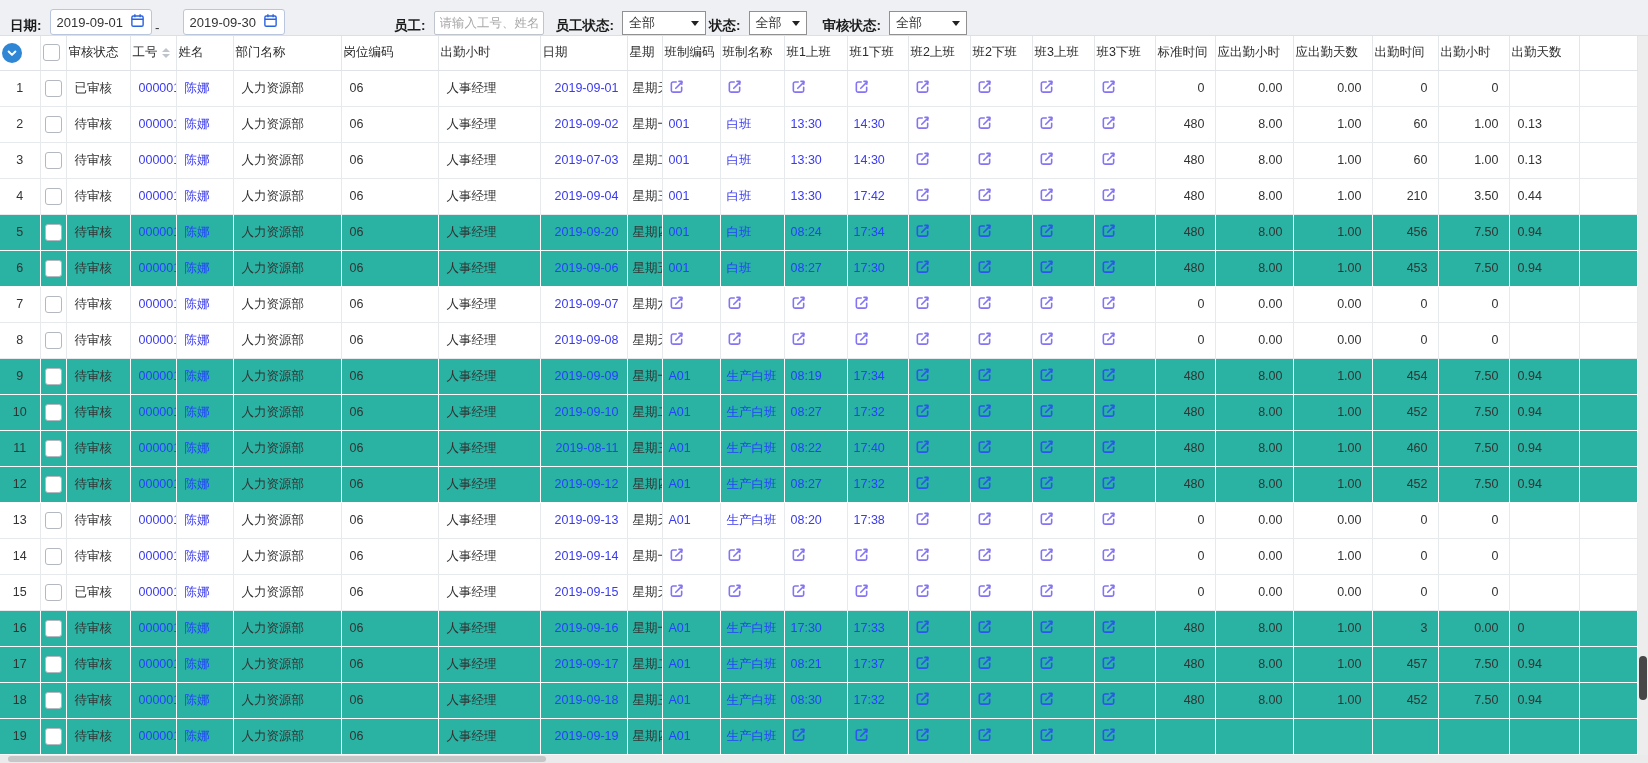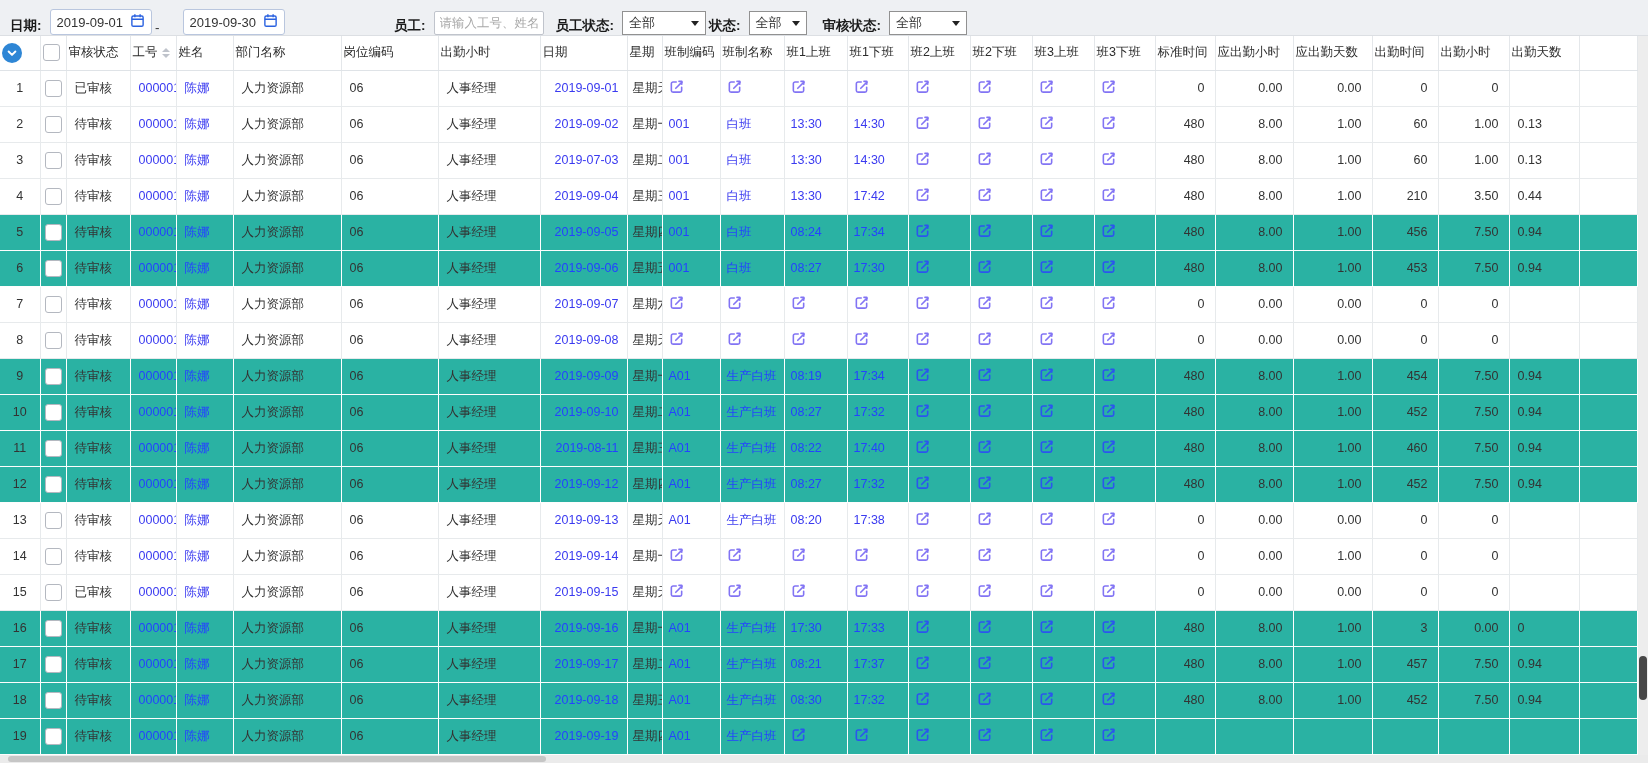--- a/index.html
+++ b/index.html
@@ -368,21 +368,21 @@
         </tr>
         <tr class="teal">
           <td class="c-num">5</td>
           <td class="c-chk"><span class="cb"></span></td>
           <td class="c-txt">待审核</td>
           <td class="c-lnk c-txt">000001</td>
           <td class="c-lnk c-txt u">陈娜</td>
           <td class="c-txt">人力资源部</td>
           <td class="c-txt">06</td>
           <td class="c-txt">人事经理</td>
-          <td class="c-lnk c-date">2019-09-05</td>
+          <td class="c-lnk c-date">2019-09-20</td>
           <td class="c-week">星期四</td>
           <td class="c-lnk c-time">001</td>
           <td class="c-lnk c-time u">白班</td>
           <td class="c-lnk c-time">08:24</td>
           <td class="c-lnk c-time">17:34</td>
           <td class="c-lnk c-time"><span class="ei"><svg width="15" height="15" viewBox="0 0 16 16" fill="none" stroke="currentColor" stroke-width="1.7" stroke-linecap="round" stroke-linejoin="round">
                 <path d="M13.5 8.8v3.4a1.8 1.8 0 0 1-1.8 1.8H4.3a1.8 1.8 0 0 1-1.8-1.8V5a1.8 1.8 0 0 1 1.8-1.8h3.4"></path>
                 <path d="M7.2 9.9 13.8 3.3"></path>
                 <path d="M10.6 2.5h3v3"></path>
               </svg></span></td>

